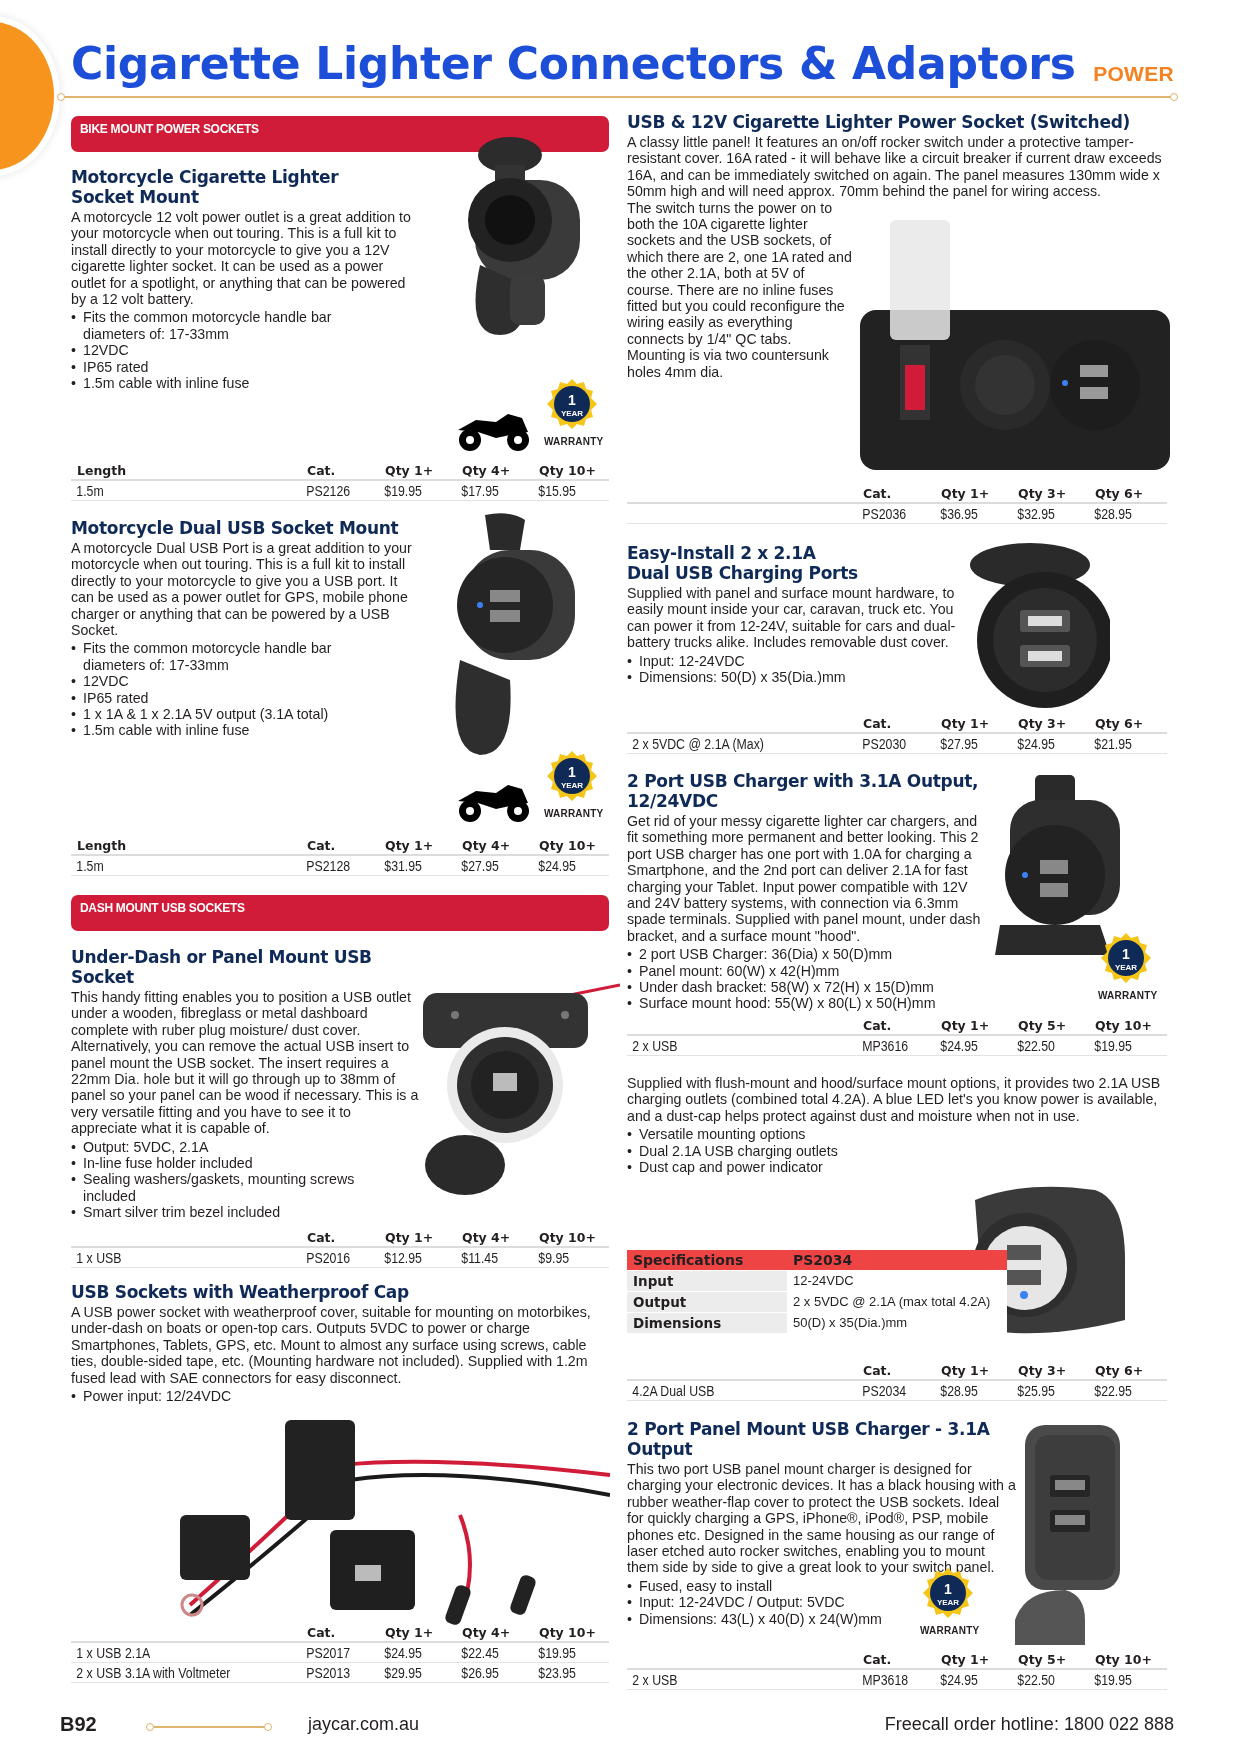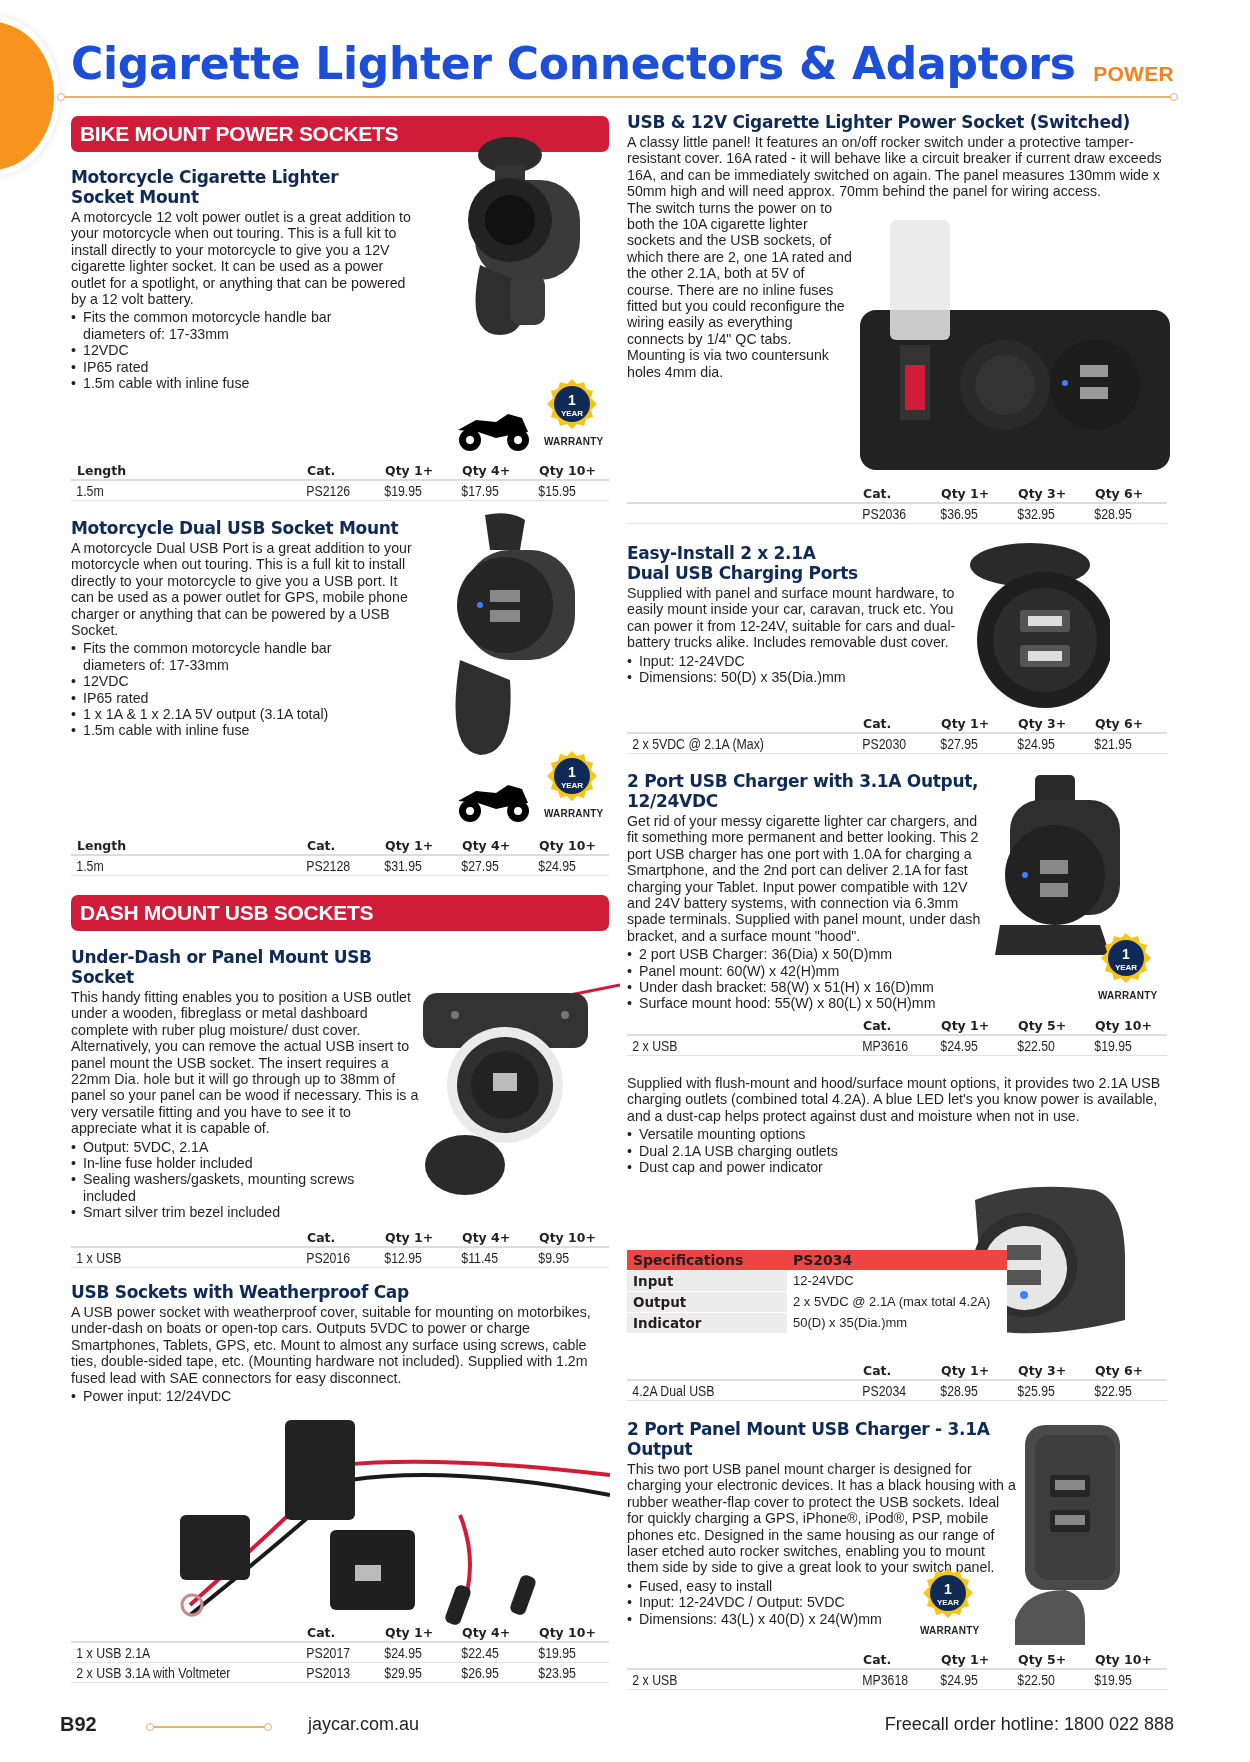--- a/index.html
+++ b/index.html
@@ -10,21 +10,21 @@
     background: #f7941d; box-shadow: 0 0 0 6px #fff, 0 0 10px 6px rgba(0,0,0,0.10); }
 
   .page-title { position: absolute; left: 71px; top: 38px; font-size: 44px; font-weight: 700; color: #1d4ed8; letter-spacing: -0.3px; font-family: "DejaVu Sans", sans-serif; }
   .section-tag { position: absolute; right: 76px; top: 62px; font-size: 21px; font-weight: 700; color: #f58220; font-family: "Liberation Sans", sans-serif; letter-spacing: 0.3px; }
   .title-rule { position: absolute; left: 60px; top: 96px; width: 1115px; height: 2px; background: #e0b46e; }
   .title-rule::before, .title-rule::after { content: ""; position: absolute; top: -3px; width: 6px; height: 6px; border: 1.5px solid #e0b46e; border-radius: 50%; background: #fff; }
   .title-rule::before { left: -3px; }
   .title-rule::after { right: -3px; }
 
   .banner { position: absolute; left: 71px; width: 538px; height: 36px; background: #d01c38; border-radius: 7px; color: #fff;
-    font-weight: 700; font-size: 21px; padding: 6px 9px; font-family: "Liberation Sans", sans-serif; letter-spacing: -0.3px; }
+    font-weight: 700; font-size: 12px; padding: 6px 9px; font-family: "Liberation Sans", sans-serif; letter-spacing: -0.3px; }
 
   .prod { position: absolute; }
   .prod h2 { font-size: 17px; font-weight: 700; color: #0f2a56; line-height: 20px; font-family: "DejaVu Sans", sans-serif; letter-spacing: -0.3px; }
   .prod p.desc { font-size: 14.2px; line-height: 16.4px; color: #231f20; margin-top: 2px; }
   .prod ul { list-style: none; font-size: 14.2px; line-height: 16.4px; margin-top: 2px; }
   .prod ul li { padding-left: 12px; text-indent: -12px; }
   .prod ul li::before { content: "\2022"; display: inline-block; width: 12px; text-indent: 0; }
 
   table.price { position: absolute; border-collapse: collapse; font-size: 13px; }
   table.price th { text-align: left; font-weight: 700; font-size: 12.5px; padding: 2px 6px 1px; border-bottom: 2px solid #dcdcdc; color: #231f20; font-family: "DejaVu Sans", sans-serif; }
@@ -339,21 +339,21 @@
   </tr>
     </tbody>
 </table>
 
 <div class="prod" style="left:627px; top:771px; width:440px;">
   <h2>2 Port USB Charger with 3.1A Output, 12/24VDC</h2>
   <p class="desc" style="width:355px;">Get rid of your messy cigarette lighter car chargers, and fit something more permanent and better looking. This 2 port USB charger has one port with 1.0A for charging a Smartphone, and the 2nd port can deliver 2.1A for fast charging your Tablet. Input power compatible with 12V and 24V battery systems, with connection via 6.3mm spade terminals. Supplied with panel mount, under dash bracket, and a surface mount "hood".</p>
   <ul>
     <li>2 port USB Charger: 36(Dia) x 50(D)mm</li>
     <li>Panel mount: 60(W) x 42(H)mm</li>
-    <li>Under dash bracket: 58(W) x 51(H) x 16(D)mm</li>
+    <li>Under dash bracket: 58(W) x 72(H) x 15(D)mm</li>
     <li>Surface mount hood: 55(W) x 80(L) x 50(H)mm</li>
   </ul>
 </div>
 <svg class="photo" style="left:990px; top:775px;" width="140" height="185">
   <rect x="45" y="0" width="40" height="30" rx="5" fill="#2a2a2a"></rect>
   <rect x="20" y="25" width="110" height="115" rx="30" fill="#2e2e2e"></rect>
   <circle cx="65" cy="100" r="50" fill="#222"></circle>
   <rect x="50" y="85" width="28" height="14" fill="#888"></rect>
   <rect x="50" y="108" width="28" height="14" fill="#888"></rect>
   <circle cx="35" cy="100" r="3" fill="#3b82f6"></circle>
@@ -413,21 +413,21 @@
   </tr>
   <tr>
     <td class="k">Input</td>
     <td class="v">12-24VDC</td>
   </tr>
   <tr>
     <td class="k">Output</td>
     <td class="v" style="width:130px;">2 x 5VDC @ 2.1A (max total 4.2A)</td>
   </tr>
   <tr>
-    <td class="k">Indicator</td>
+    <td class="k">Dimensions</td>
     <td class="v">50(D) x 35(Dia.)mm</td>
   </tr>
 </tbody>
   </table>
 <table class="price" style="left:627px; top:1361px; width:540px;">
   <thead>
       <tr>
     <th style="width:230px;"></th>
     <th style="width:78px;">Cat.</th>
     <th style="width:77px;">Qty 1+</th>

